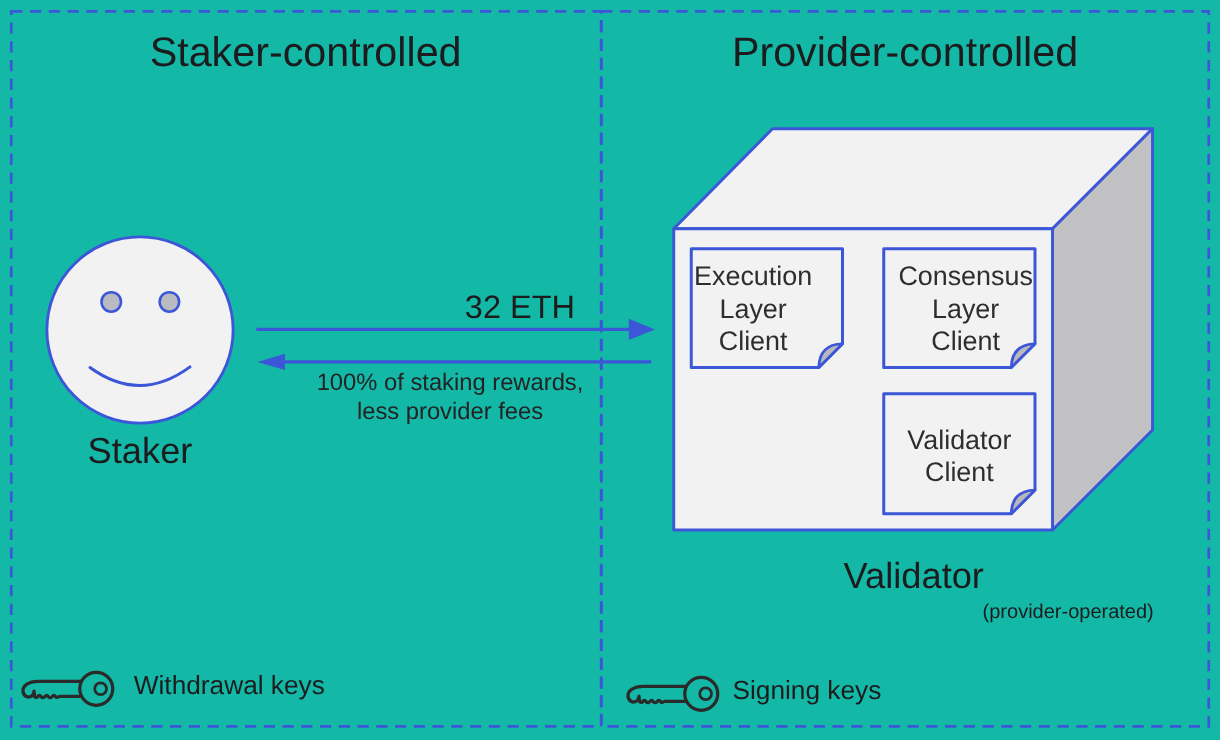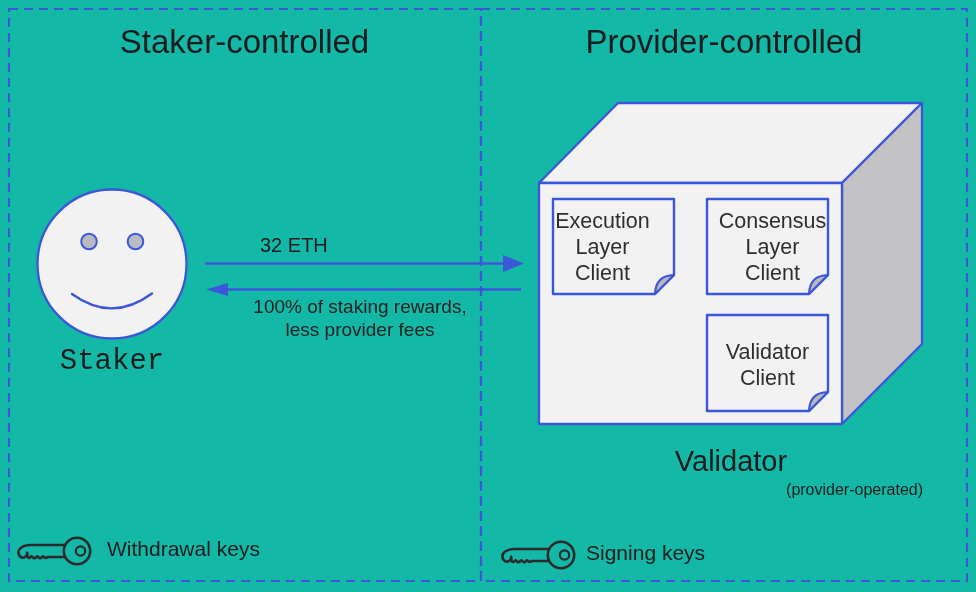--- a/index.html
+++ b/index.html
@@ -22,21 +22,21 @@
   }
   .layer{position:absolute;left:0;top:0;}
   .t{
     position:absolute;
     color:var(--ink);
     font-family:"Liberation Sans", sans-serif;
     white-space:pre-line;
   }
   .zone-title{font-size:33px;line-height:33px;text-align:center;}
   .actor-label{font-size:29px;line-height:29px;text-align:center;}
-  .flow-label{font-size:20px;line-height:26px;text-align:left;}
+  .flow-label{font-size:26px;line-height:26px;text-align:right;}
   .flow-sublabel{font-size:19px;line-height:23px;text-align:center;color:#232325;}
   .sub-label{font-size:16px;line-height:19px;text-align:right;}
   .key-label{font-size:21px;line-height:21px;}
   .note-text{
     position:absolute;display:flex;align-items:center;justify-content:center;
     text-align:center;font-size:21.5px;line-height:26px;color:var(--note-text);
     white-space:pre-line;
   }
   
   .dashed{fill:none;stroke:var(--accent);stroke-width:2.2;stroke-dasharray:9 6;}
@@ -126,21 +126,21 @@
 
   <div class="t zone-title" style="left:8px;top:25px;width:473px;">Staker-controlled</div>
 
   <div class="t zone-title" style="left:481px;top:25px;width:486px;">Provider-controlled</div>
 
   <div class="t flow-label" style="left:260px;top:232px;width:200px;">32 ETH</div>
 
   <div class="t flow-sublabel" style="left:230px;top:295px;width:260px;">100% of staking rewards,
 less provider fees</div>
 
-  <div class="t actor-label" style="left:32px;top:347px;width:160px;font-family:Liberation Mono, monospace;">Staker</div>
+  <div class="t actor-label" style="left:32px;top:347px;width:160px;">Staker</div>
 
   <div class="note-text" style="left:553px;top:199px;width:99px;height:95px;">Execution
 Layer
 Client</div>
 
   <div class="note-text" style="left:707px;top:199px;width:131px;height:95px;">Consensus
 Layer
 Client</div>
 
   <div class="note-text" style="left:707px;top:318px;width:121px;height:93px;">Validator

